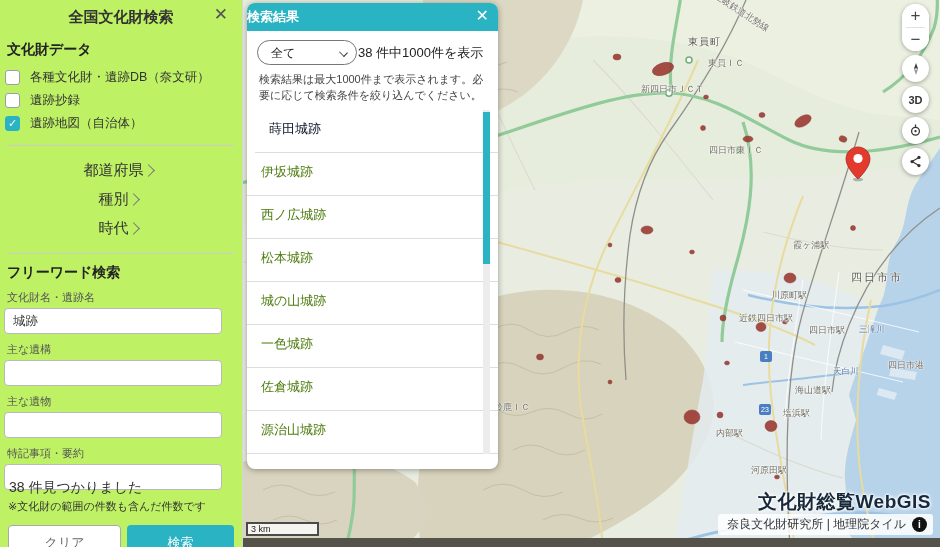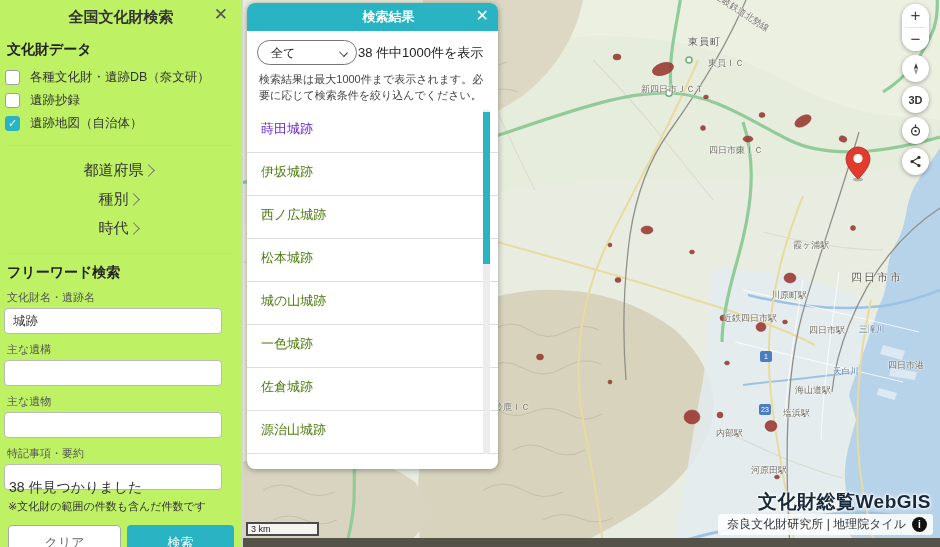--- a/index.html
+++ b/index.html
@@ -71,34 +71,34 @@
   .info-dot { width:15px; height:15px; border-radius:50%; background:#111; color:#fff; font-size:10px;
               line-height:15px; text-align:center; font-weight:bold; cursor:pointer; }
   .scalebar { position:absolute; left:3px; bottom:11px; z-index:12; width:73px; height:14px;
               background:rgba(255,255,255,.75); border:2px solid #4a4a4a; font-size:9px; color:#222;
               padding:0 3px; line-height:10px; }
   .bottom-strip { position:absolute; left:0; bottom:0; width:100%; height:9px; background:#55524a; z-index:11; }
 
   
   .results { position:absolute; left:247px; top:3px; width:251px; z-index:20; background:#fff;
              border-radius:8px; box-shadow:0 1px 6px rgba(0,0,0,.35); overflow:hidden; }
-  .res-header { position:relative; height:28px; background:#2ab3c3; display:flex; align-items:center; justify-content:center;padding-left:32px; }
+  .res-header { position:relative; height:28px; background:#2ab3c3; display:flex; align-items:center; justify-content:flex-start; }
   .res-title { color:#fff; font-size:13px; font-weight:bold; }
   .res-close { position:absolute; right:9px; top:3px; color:#fff; font-size:16px; font-weight:bold; cursor:pointer; }
   .res-controls { display:flex; align-items:center; gap:1px; padding:9px 10px 0 10px; }
   .res-select { position:relative; width:100px; height:25px; border:1px solid #777; border-radius:13px;
                 font-size:12px; color:#222; padding:4px 22px 0 13px; cursor:pointer; background:#fff; }
   .res-select .sel-chev { position:absolute; right:9px; top:8px; width:7px; height:7px;
                 border-right:1.6px solid #333; border-bottom:1.6px solid #333; transform:rotate(45deg) scale(1,.8); }
   .res-count { font-size:13px; color:#222; }
   .res-note { padding:7px 12px 6px 12px; font-size:11px; color:#444; line-height:1.45; }
   .res-list { position:relative; }
   .res-item { height:43px; border-bottom:1px solid #ddd; padding:10px 0 0 14px; font-size:13px;
               color:#4d7c0f; cursor:pointer; }
-  .res-item.selected { color:#6d28d9; }
+  .res-item.selected { color:#0f172a;margin-left:8px; }
   .res-scroll-track { position:absolute; right:8px; top:0; width:7px; height:100%; background:#ececec; }
   .res-scroll-thumb { position:absolute; right:0; top:2px; width:7px; height:152px; background:#2ab3c3; cursor:grab; }
   .res-footer { height:15px; }
 </style>
 </head>
 <body>
 
 <div class="stage">
 
   <div class="map">
@@ -202,21 +202,21 @@
 
     <div class="map-labels" id="map-labels">
         <span class="mlabel place" style="left: 467px; top: 6px; transform: rotate(33deg);">三岐鉄道北勢線</span>
         <span class="mlabel town" style="left: 445px; top: 35px;">東員町</span>
         <span class="mlabel place" style="left: 465px; top: 57px;">東員ＩＣ</span>
         <span class="mlabel place" style="left: 398px; top: 83px;">新四日市ＪＣＴ</span>
         <span class="mlabel place" style="left: 466px; top: 144px;">四日市東ＩＣ</span>
         <span class="mlabel place" style="left: 550px; top: 239px;">霞ヶ浦駅</span>
         <span class="mlabel city" style="left: 608px; top: 270px;">四日市市</span>
         <span class="mlabel place" style="left: 528px; top: 289px;">川原町駅</span>
-        <span class="mlabel place" style="left: 480px; top: 312px;">近鉄四日市駅</span>
+        <span class="mlabel place" style="left: 496px; top: 312px;">近鉄四日市駅</span>
         <span class="mlabel place" style="left: 566px; top: 324px;">四日市駅</span>
         <span class="mlabel river" style="left: 616px; top: 324px;">三滝川</span>
         <span class="mlabel place" style="left: 645px; top: 359px;">四日市港</span>
         <span class="mlabel river" style="left: 590px; top: 366px;">天白川</span>
         <span class="mlabel place" style="left: 552px; top: 384px;">海山道駅</span>
         <span class="mlabel place" style="left: 540px; top: 407px;">塩浜駅</span>
         <span class="mlabel place" style="left: 251px; top: 401px;">鈴鹿ＩＣ</span>
         <span class="mlabel place" style="left: 473px; top: 427px;">内部駅</span>
         <span class="mlabel place" style="left: 508px; top: 464px;">河原田駅</span>
         <span class="shield" style="left: 517px; top: 351px;">1</span>

